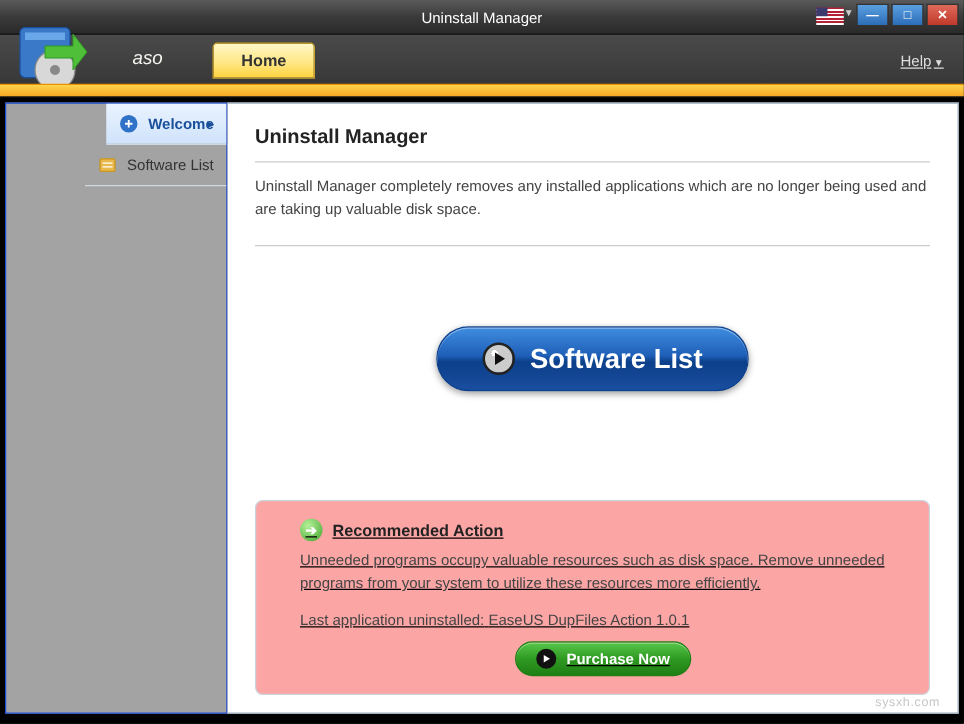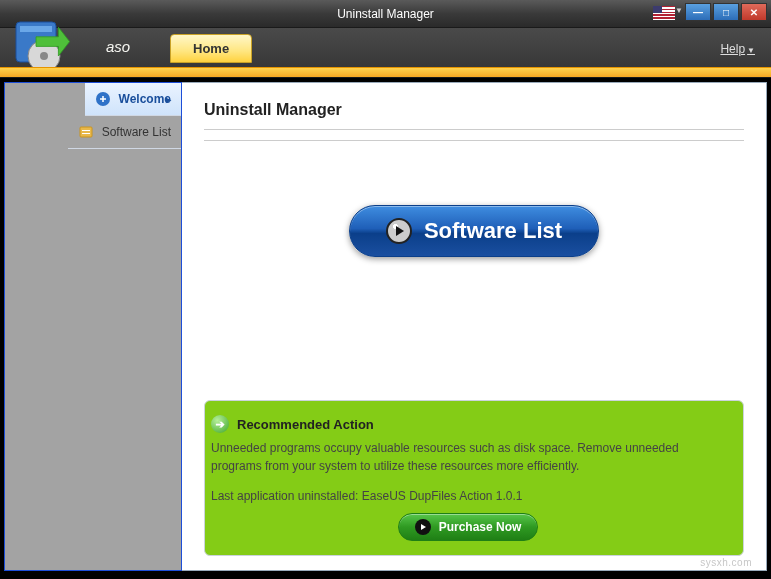--- a/index.html
+++ b/index.html
@@ -95,22 +95,22 @@
 }
 .big-btn .play {
   width:26px; height:26px; border-radius:50%;
   background: radial-gradient(circle at 35% 30%, #fff 0 12%, #ccc 12% 100%);
   border:2px solid #222; display:flex; align-items:center; justify-content:center;
 }
 .big-btn .play::after { content:""; border-left:8px solid #111; border-top:5px solid transparent; border-bottom:5px solid transparent; margin-left:2px; }
 .big-btn .label { color:#fff; font-size:22px; font-weight:bold; }
 
 .reco {
-  border:1px solid #cbd3dc; border-radius:6px; padding:14px 18px 14px 6px;
-  background:#84cc16; margin-top:auto;
+  border:1px solid #cbd3dc; border-radius:6px; padding:14px 18px 14px 35px;
+  background:#fca5a5; margin-top:auto;text-decoration:underline;
 }
 .reco-head { display:flex; align-items:center; gap:8px; margin-bottom:6px; }
 .reco-head .ricon {
   width:18px; height:18px; border-radius:50%;
   background: radial-gradient(circle at 35% 30%, #b6f09a, #3fa52b);
   display:flex; align-items:center; justify-content:center; color:#fff; font-size:12px; font-weight:bold;
 }
 .reco-head .ricon::after { content:"➔"; font-size:11px; }
 .reco-title { font-weight:bold; font-size:13px; color:#222; }
 .reco-body { font-size:12px; color:#444; line-height:1.5; margin-bottom:14px; }
@@ -195,20 +195,21 @@
               <rect x="4" y="9" width="8" height="1" fill="#fff"></rect>
             </svg>
         </span>
         <span>Software List</span>
       </div>
     </div>
 
     <div class="main">
       <h1>Uninstall Manager</h1>
       <hr class="hr">
+      <div class="desc">Uninstall Manager completely removes any installed applications which are no longer being used and are taking up valuable disk space.</div>
       <hr class="hr2">
 
       <div class="hero">
         <div class="big-btn">
           <span class="play"></span>
           <span class="label">Software List</span>
         </div>
       </div>
 
       <div class="reco">

